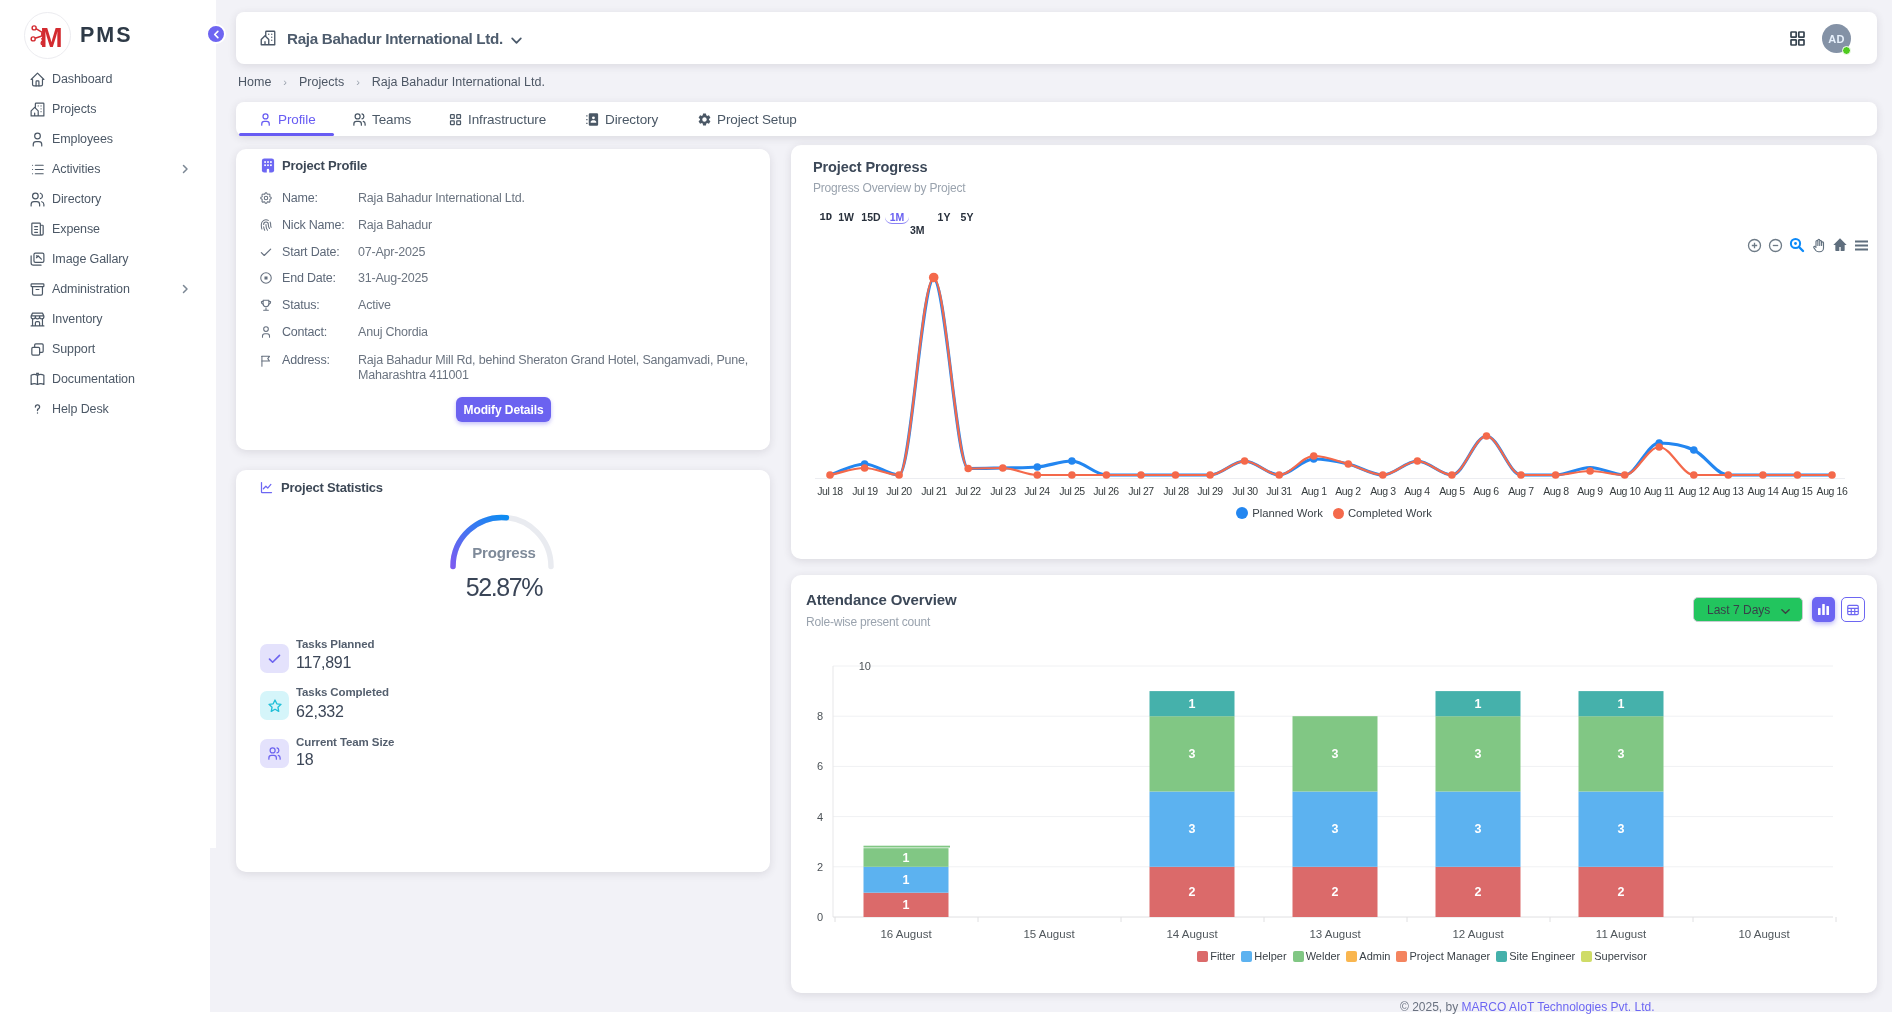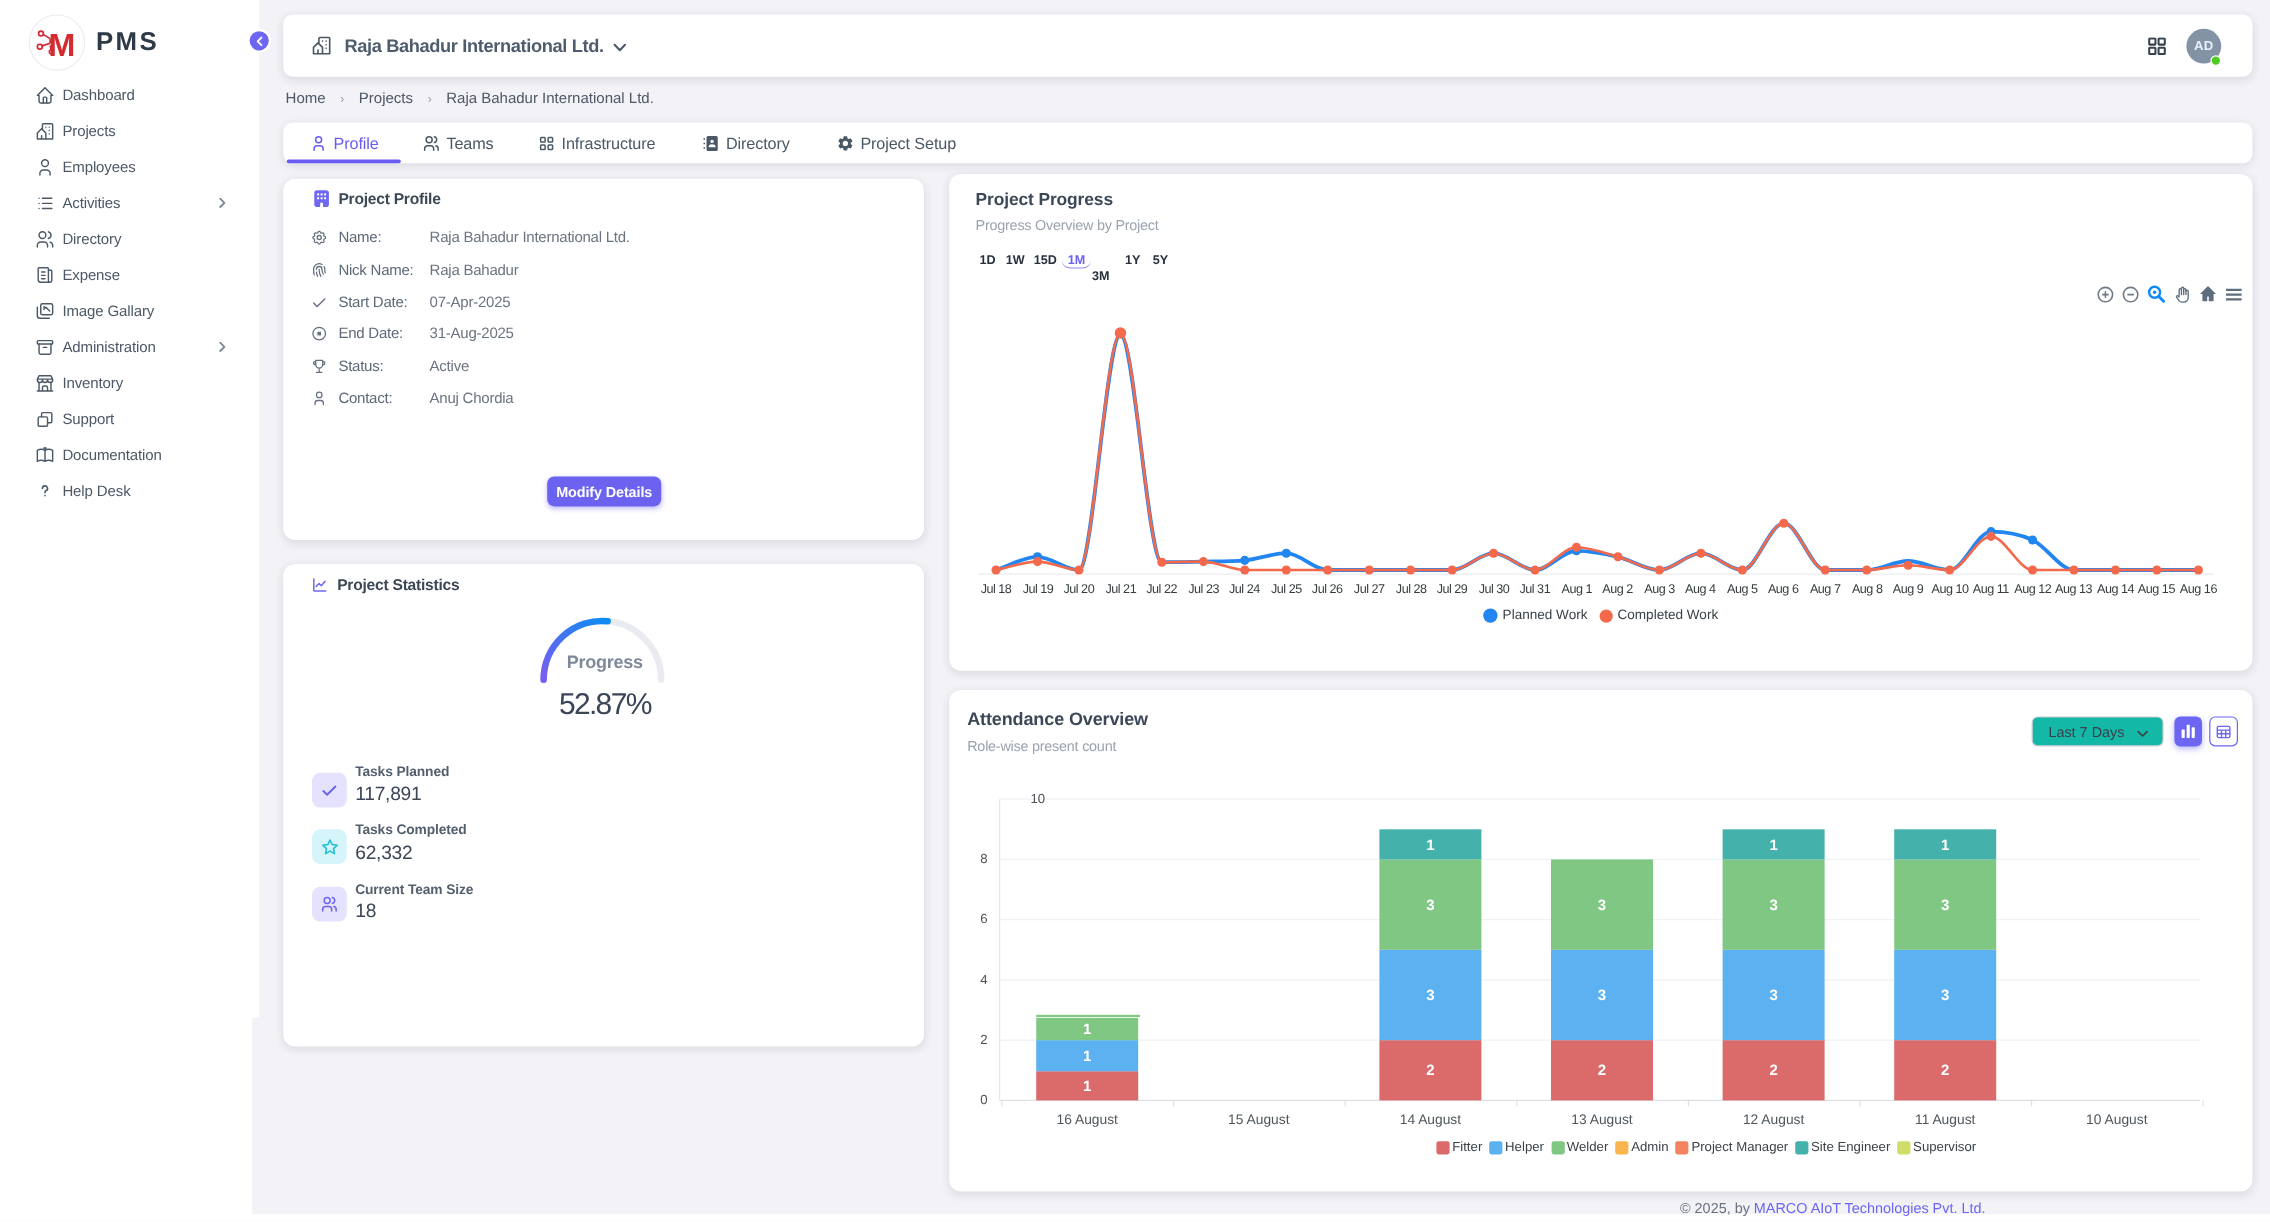--- a/index.html
+++ b/index.html
@@ -43,21 +43,21 @@
 .statval { position:absolute; font-size:16px; color:#3c4657; letter-spacing:-0.2px; }
 
 .ctitle { position:absolute; font-size:14.5px; font-weight:bold; color:#3c4858; letter-spacing:-0.1px; }
 .csub { position:absolute; font-size:12px; color:#9aa3ae; letter-spacing:-0.2px; }
 .rngbtn { position:absolute; font-size:10.5px; font-weight:bold; color:#28303c; }
 .rngbtn.active { color:#6a61f1; }
 .xlab { position:absolute; font-size:10.5px; color:#373d3f; text-align:center; width:44px; margin-left:-22px; letter-spacing:-0.4px; }
 .leg { position:absolute; display:flex; align-items:center; font-size:11.3px; color:#3b4248; }
 .leg i { display:inline-block; border-radius:50%; margin-right:4px; }
 
-.sel7 { position:absolute; left:1693px; top:597px; width:110px; height:25px; border:1px solid #c9ccd1; border-radius:5px; background:#14b8a6; font-size:12px; color:#39404a; display:flex; align-items:center; padding-left:13px; }
+.sel7 { position:absolute; left:1693px; top:597px; width:110px; height:25px; border:1px solid #c9ccd1; border-radius:5px; background:#22c55e; font-size:12px; color:#39404a; display:flex; align-items:center; padding-left:13px; }
 .icobtn { position:absolute; top:597px; width:23px; height:25px; border-radius:5px; display:flex; align-items:center; justify-content:center; }
 .blab { position:absolute; width:40px; margin-left:-20px; text-align:center; font-size:12.5px; font-weight:bold; color:#fff; }
 .ylab { position:absolute; font-size:11px; color:#4c5257; text-align:right; width:20px; }
 .xlab2 { position:absolute; font-size:11.5px; color:#50575c; text-align:center; width:80px; margin-left:-40px; }
 .leg2 { position:absolute; display:flex; align-items:center; font-size:11px; color:#3b4248; }
 .leg2 i { display:inline-block; width:11px; height:11px; border-radius:2px; margin-right:2px; }
 .footer { position:absolute; left:1400px; top:1000px; font-size:12px; color:#6a7280; }
 .footer a { color:#6c66f2; font-weight:500; text-decoration:none; }
 .botstrip { left:216px; top:1012px; width:1676px; height:6px; background:#fff; }
 </style>
@@ -299,20 +299,28 @@
       <span class="val">Active</span>
   </div>
   <div class="frow" style="left:23px;top:176px;">
     <svg viewBox="0 0 24 24" fill="none" stroke="currentColor" stroke-width="1.8" stroke-linecap="round" stroke-linejoin="round">
         <circle cx="12" cy="7" r="4"></circle>
         <path d="M6 21v-2a4 4 0 0 1 4-4h4a4 4 0 0 1 4 4v2"></path>
       </svg>
     <span class="lab">Contact:</span>
       <span class="val">Anuj Chordia</span>
   </div>
+  <div class="frow" style="left:23px;top:196px;align-items:flex-start;">
+    <svg viewBox="0 0 24 24" fill="none" stroke="currentColor" stroke-width="1.8" stroke-linecap="round" stroke-linejoin="round" style="margin-top:9px;">
+        <path d="M5 21V4"></path>
+        <path d="M5 4h13l-3 4 3 4H5"></path>
+      </svg>
+    <span class="lab" style="margin-top:8px;">Address:</span>
+    <span class="val" style="line-height:15px;margin-top:8px;">Raja Bahadur Mill Rd, behind Sheraton Grand Hotel, Sangamvadi, Pune,<br>Maharashtra 411001</span>
+  </div>
   <div class="btn-modify">Modify Details</div>
 </div>
 
 <div class="abs card" style="left:236px;top:470px;width:534px;height:402px;border-radius:10px;">
   <div class="cardhead" style="left:23px;top:10px;">
     <svg viewBox="0 0 24 24" fill="none" stroke="#6d67f3" stroke-width="2" stroke-linecap="round" stroke-linejoin="round" style="width:15px;height:15px;">
         <path d="M4 4v15a1 1 0 0 0 1 1h15"></path>
         <path d="M7 14l4-4 3 3 5-6"></path>
       </svg>
     <b>Project Statistics</b>
@@ -349,21 +357,21 @@
         <path d="M3 21v-2a4 4 0 0 1 4-4h4a4 4 0 0 1 4 4v2M16 3.13a4 4 0 0 1 0 7.75M21 21v-2a4 4 0 0 0-3-3.85"></path>
       </svg>
   </div>
   <div class="statlab" style="left:60px;top:266px;">Current Team Size</div>
   <div class="statval" style="left:60px;top:281px;">18</div>
 </div>
 
 <div class="abs card" style="left:791px;top:145px;width:1086px;height:414px;border-radius:10px;">
   <div class="ctitle" style="left:22px;top:14px;">Project Progress</div>
   <div class="csub" style="left:22px;top:36px;">Progress Overview by Project</div>
-  <div class="rngbtn" style="left:23px;top:66px;width:18px;text-align:center;">1D</div>
+  <div class="rngbtn" style="left:23px;top:66px;width:18px;text-align:right;font-family:Liberation Mono, monospace;">1D</div>
   <div class="rngbtn" style="left:45px;top:66px;width:20px;text-align:center;">1W</div>
   <div class="rngbtn" style="left:67px;top:66px;width:26px;text-align:center;">15D</div>
   <div class="rngbtn active" style="left:95px;top:66px;width:22px;text-align:center;">1M</div>
   <div class="rngbtn" style="left:119px;top:66px;width:22px;text-align:left;margin-top:13px;">3M</div>
   <div class="rngbtn" style="left:143px;top:66px;width:20px;text-align:center;">1Y</div>
   <div class="rngbtn" style="left:165px;top:66px;width:22px;text-align:center;">5Y</div>
   <div style="position:absolute;left:94px;top:62px;width:24px;height:17px;border-bottom:1.5px solid #8a82f5;border-radius:0 0 7px 7px;"></div>
   <div style="position:absolute;left:956px;top:92px;display:flex;align-items:center;gap:6px;">
     <svg width="15" height="15" viewBox="0 0 15 15" fill="none" stroke="#6e7b87" stroke-width="1.3">
         <circle cx="7.5" cy="7.5" r="6"></circle>

